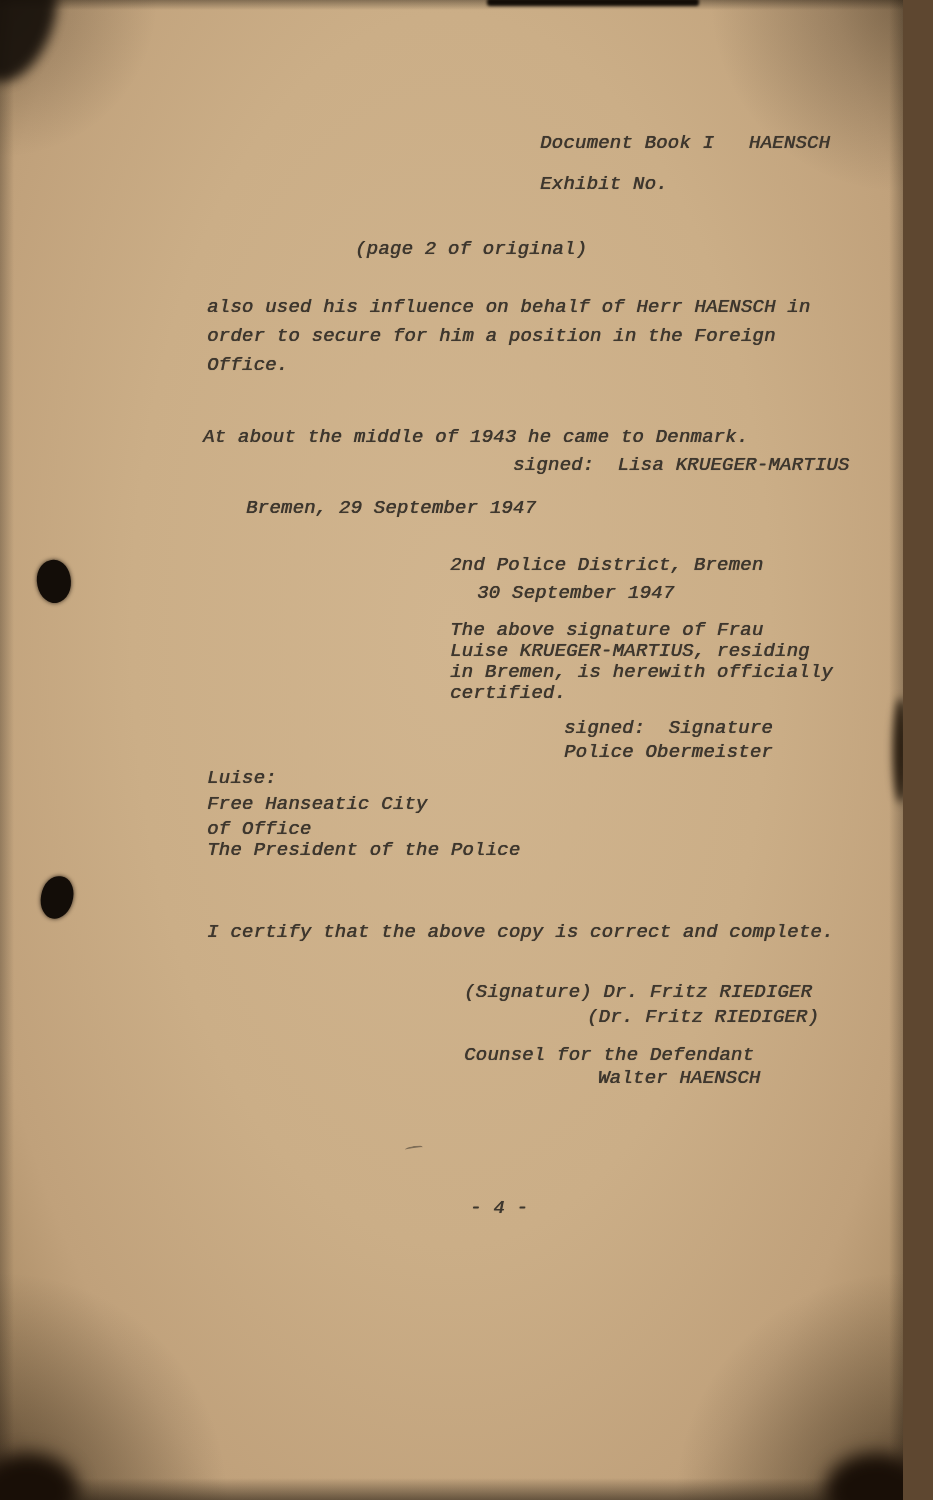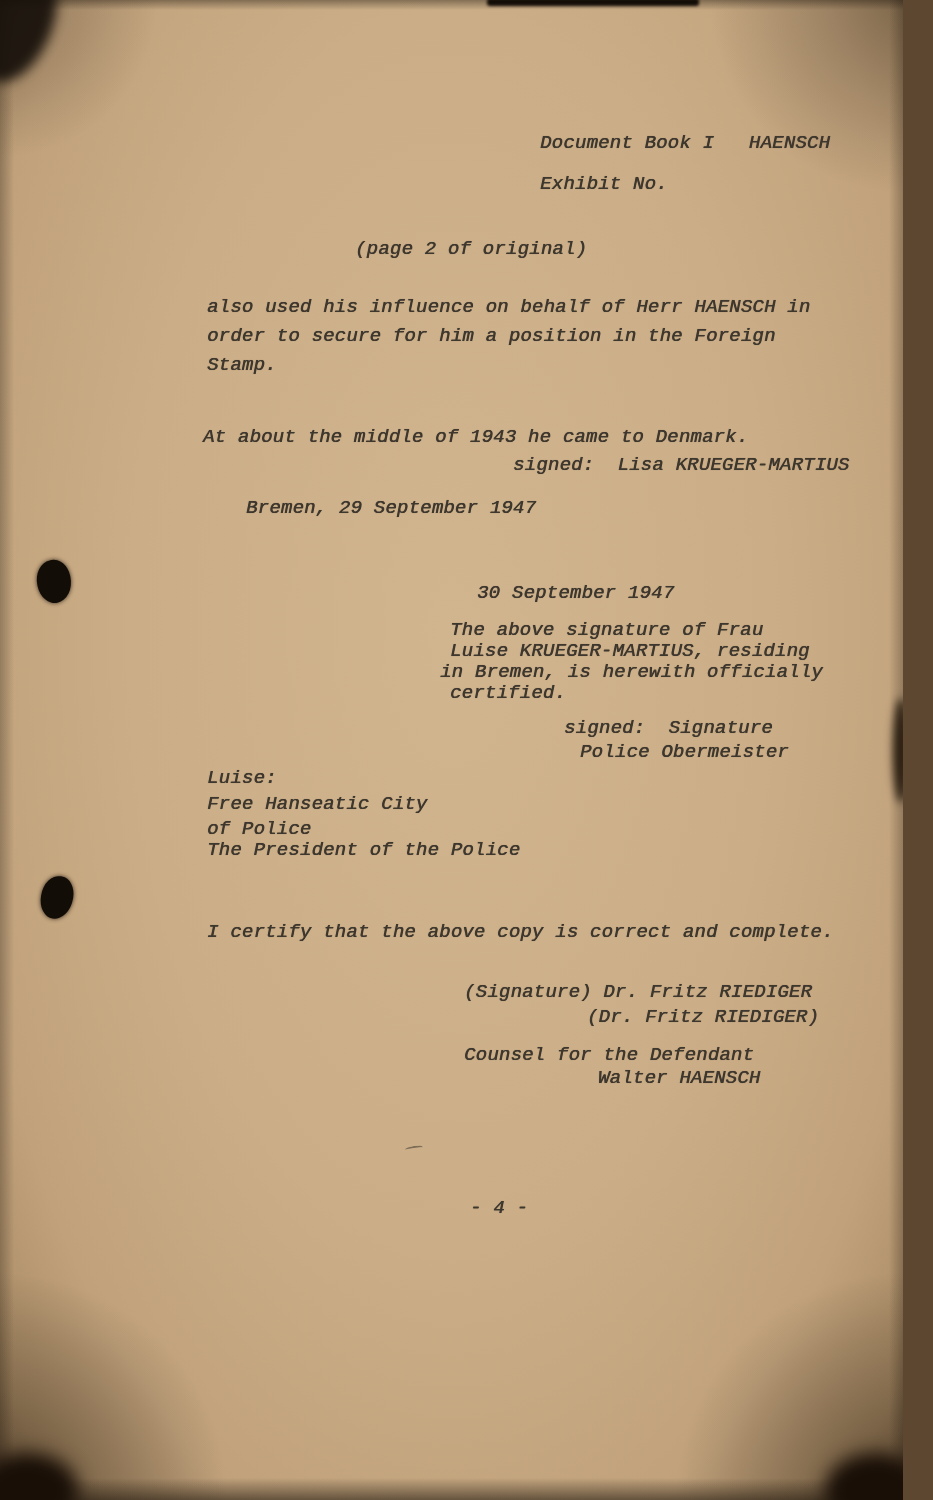--- a/index.html
+++ b/index.html
@@ -84,36 +84,37 @@
   <div class="artifact stray-mark"></div>
   <div class="hole-punch punch-1"></div>
   <div class="hole-punch punch-2"></div>
 
   <div class="tline" style="left:540px; top:131px;">Document Book I   HAENSCH</div>
   <div class="tline" style="left:540px; top:172px;">Exhibit No.</div>
   <div class="tline" style="left:355px; top:237px;">(page 2 of original)</div>
 
   <div class="tline" style="left:207px; top:295px;">also used his influence on behalf of Herr HAENSCH in</div>
   <div class="tline" style="left:207px; top:324px;">order to secure for him a position in the Foreign</div>
-  <div class="tline" style="left:207px; top:353px;">Stamp.</div>
+  <div class="tline" style="left:207px; top:353px;">Office.</div>
   <div class="tline" style="left:203px; top:386px;margin-top:39px;">At about the middle of 1943 he came to Denmark.</div>
   <div class="tline" style="left:513px; top:453px;">signed:  Lisa KRUEGER-MARTIUS</div>
   <div class="tline" style="left:207px; top:496px;margin-left:39px;">Bremen, 29 September 1947</div>
 
+  <div class="tline" style="left:450px; top:553px;">2nd Police District, Bremen</div>
   <div class="tline" style="left:477px; top:581px;">30 September 1947</div>
   <div class="tline" style="left:450px; top:641px; line-height:21px;">Luise KRUEGER-MARTIUS, residing</div>
   <div class="tline" style="left:450px; top:620px; line-height:21px;">The above signature of Frau</div>
-  <div class="tline" style="left:440px; top:662px; line-height:21px;">in Bremen, is herewith officially</div>
+  <div class="tline" style="left:450px; top:662px; line-height:21px;">in Bremen, is herewith officially</div>
   <div class="tline" style="left:450px; top:683px; line-height:21px;">certified.</div>
   <div class="tline" style="left:564px; top:716px;">signed:  Signature</div>
-  <div class="tline" style="left:564px; top:740px;margin-left:16px;">Police Obermeister</div>
+  <div class="tline" style="left:564px; top:740px;">Police Obermeister</div>
 
   <div class="tline" style="left:207px; top:766px;">Luise:</div>
   <div class="tline" style="left:207px; top:792px;">Free Hanseatic City</div>
-  <div class="tline" style="left:207px; top:817px;">of Police</div>
+  <div class="tline" style="left:207px; top:817px;">of Office</div>
   <div class="tline" style="left:207px; top:838px;">The President of the Police</div>
 
   <div class="tline" style="left:207px; top:920px;">I certify that the above copy is correct and complete.</div>
   <div class="tline" style="left:464px; top:980px;">(Signature) Dr. Fritz RIEDIGER</div>
   <div class="tline" style="left:587px; top:1005px;">(Dr. Fritz RIEDIGER)</div>
   <div class="tline" style="left:464px; top:1043px;">Counsel for the Defendant</div>
   <div class="tline" style="left:598px; top:1066px;">Walter HAENSCH</div>
 
   <div class="tline" style="left:470px; top:1196px;">- 4 -</div>
 

